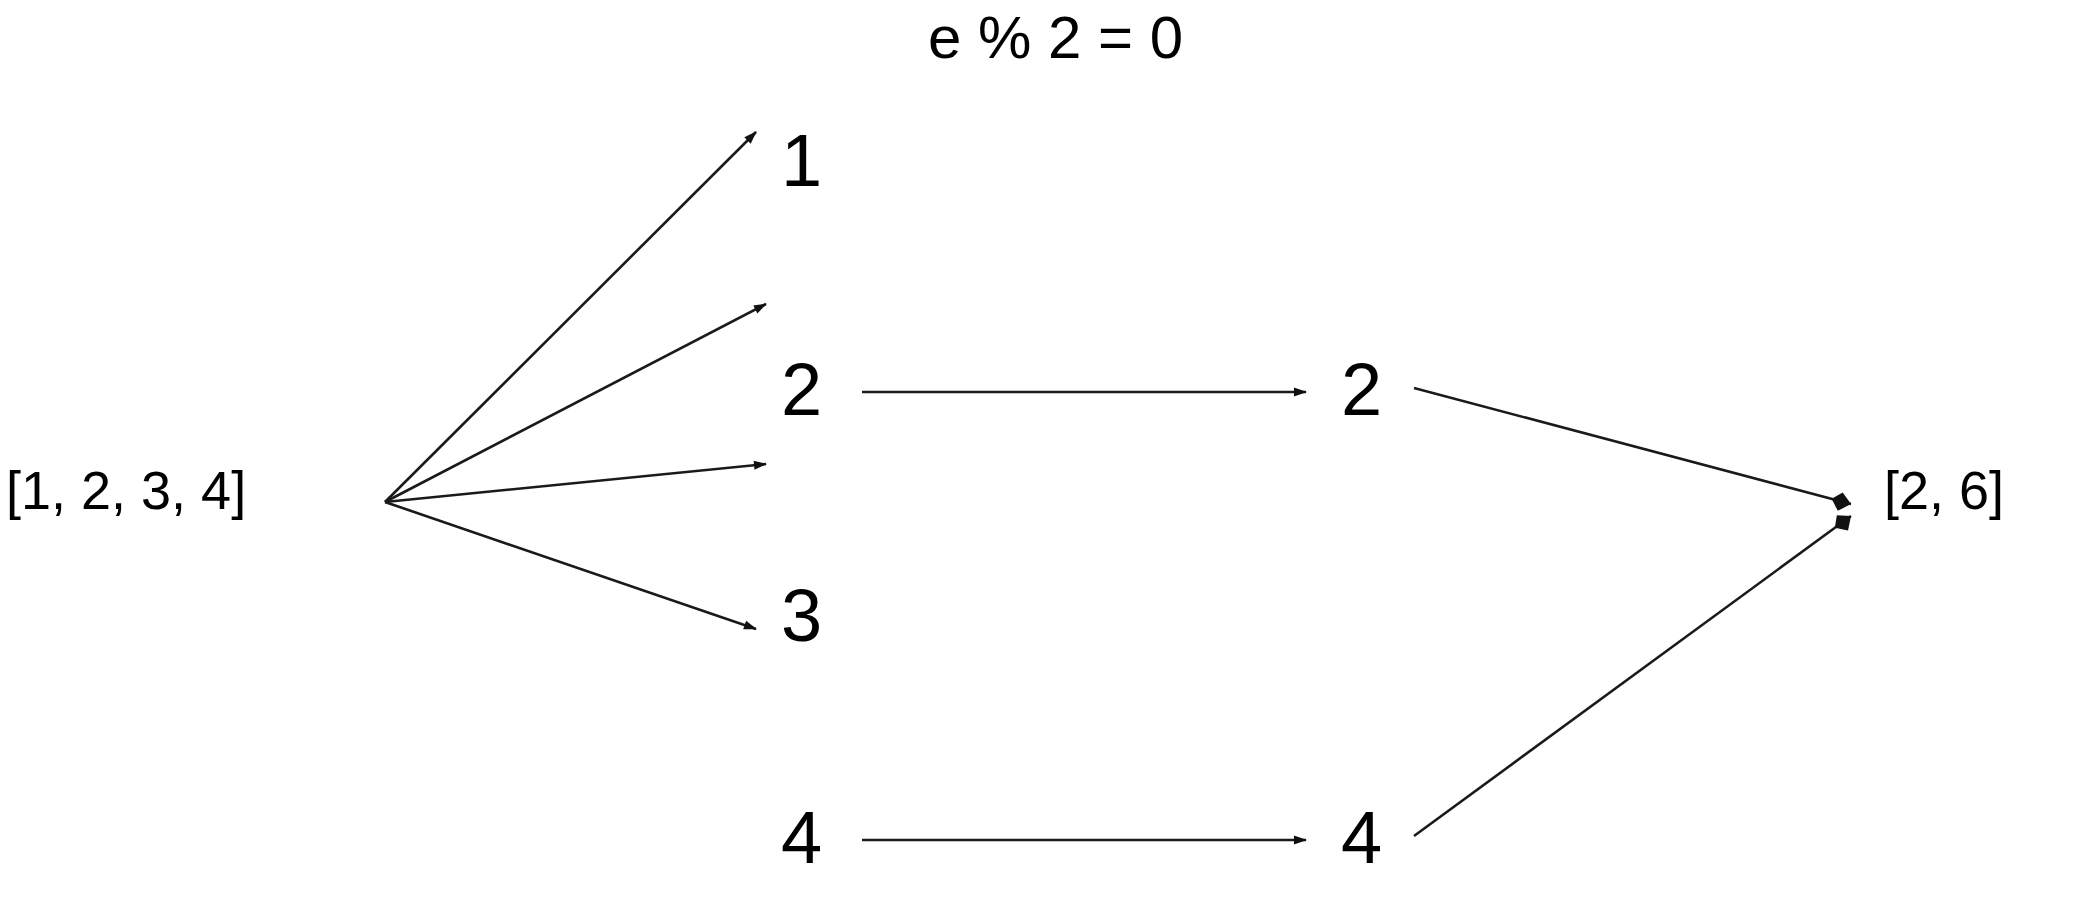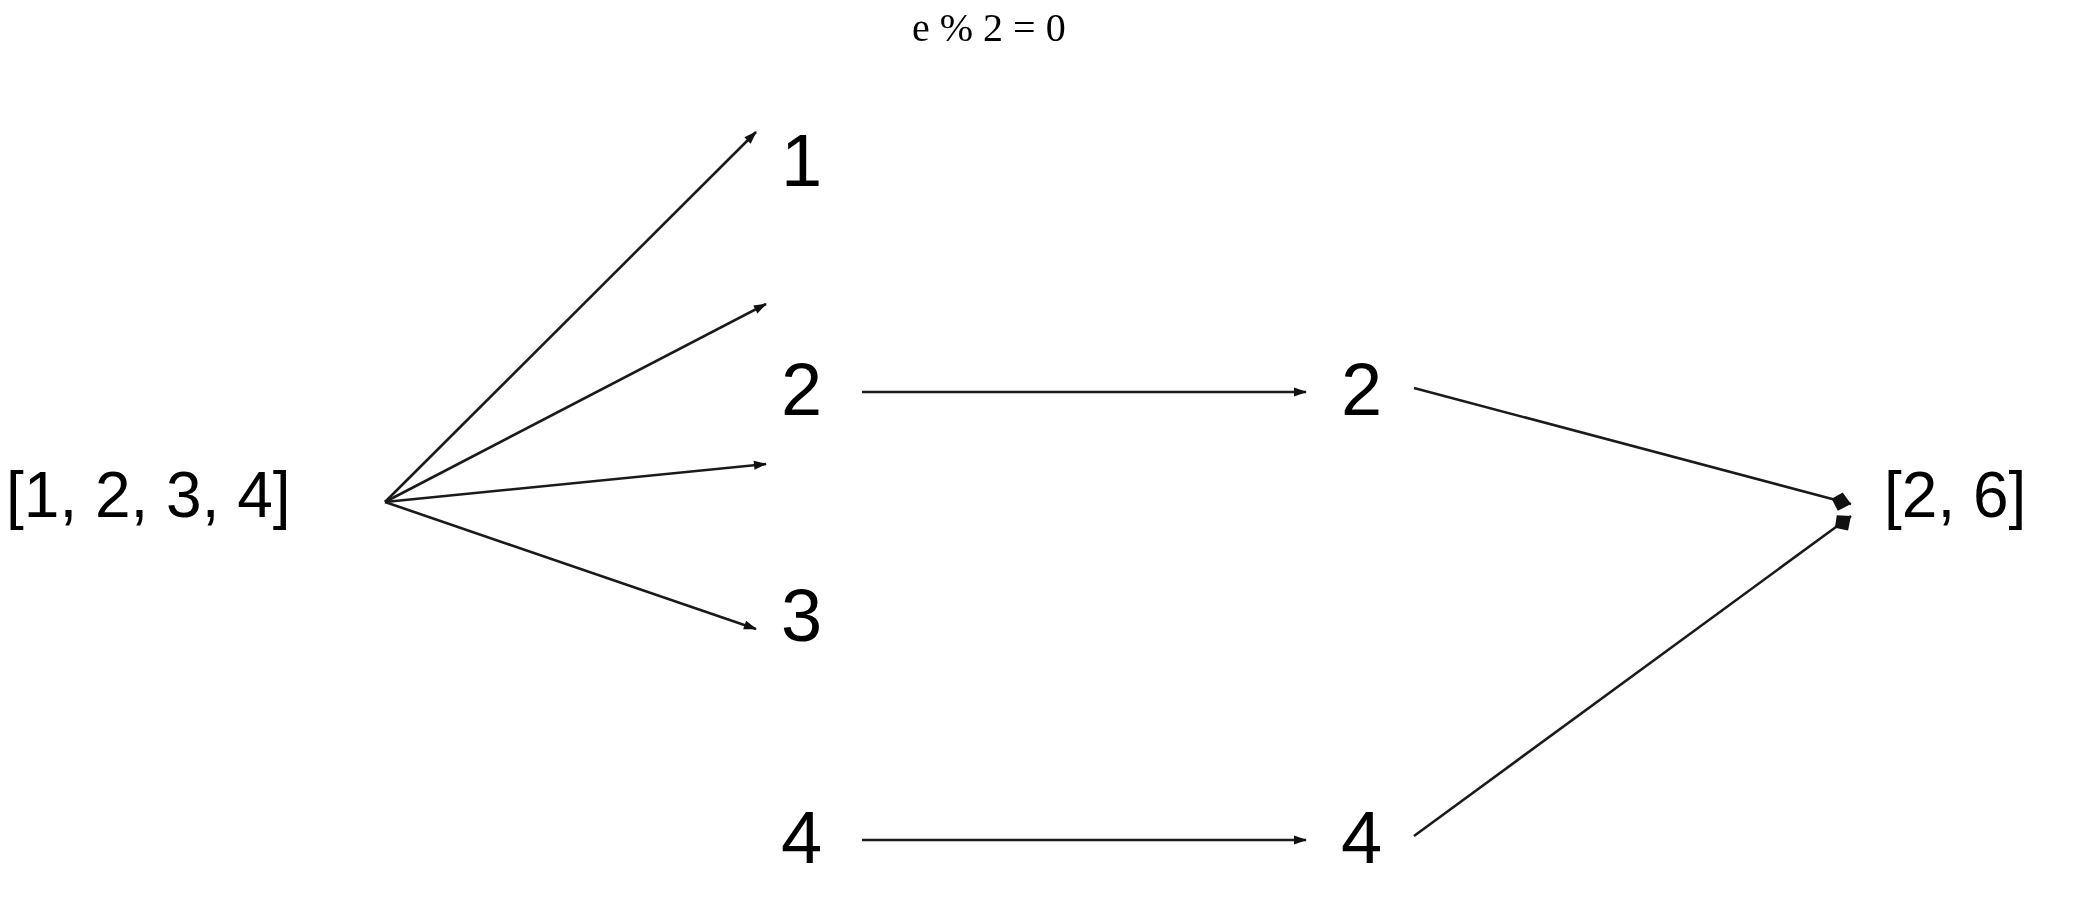--- a/index.html
+++ b/index.html
@@ -32,25 +32,26 @@
     white-space: pre;
     line-height: 1;
     color: #000000;
     font-family: "Liberation Sans", sans-serif;
   }
   .title-label {
     position: absolute;
     white-space: pre;
     line-height: 1;
     color: #000000;
-    font-family: Liberation Serif, serif;
-    font-size: 40px;
+    font-family: Liberation Sans, sans-serif;
+    font-size: 60px;
+    margin-left: 16px;
   }
   .list-label {
-    font-size: 64px;
+    font-size: 54px;
   }
   .elem-label {
     font-size: 74px;
   }
 </style>
 </head>
 <body>
 
 <div id="canvas">
 

